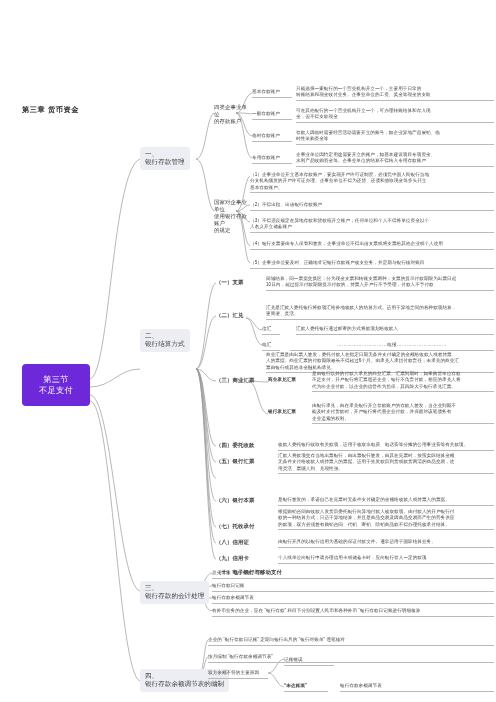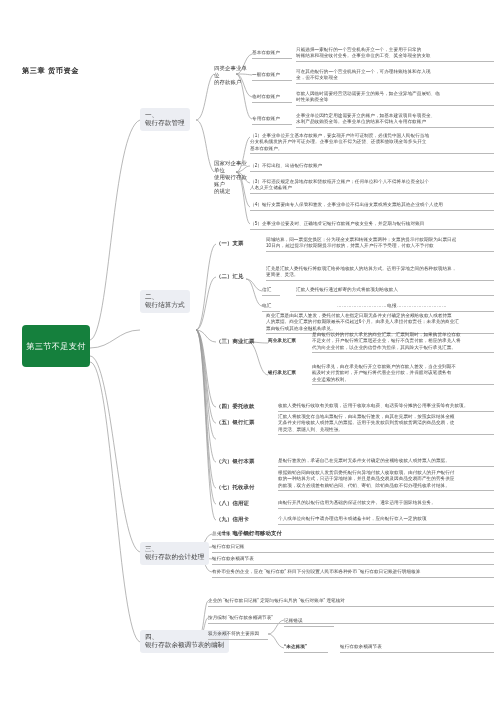--- a/index.html
+++ b/index.html
@@ -5,35 +5,35 @@
   * { box-sizing: border-box; }
   html, body { margin:0; padding:0; }
   body {
     width: 496px; height: 702px;
     background: #ffffff;
     font-family: "Liberation Sans", "DejaVu Sans", sans-serif;
     position: relative;
     overflow: hidden;
     color: #3a3a3a;
   }
-  #root { position:absolute; inset:0; }
+  #root { position:absolute; inset:0;margin-top:39px; }
   svg.links { position:absolute; left:0; top:0; width:496px; height:702px; pointer-events:none; }
   svg.links path { fill:none; stroke:#9a9a9a; stroke-width:0.7; }
 
   .doc-title {
     position:absolute; left:22px; top:66px;
     font-size:7.2px; font-weight:bold; letter-spacing:0.6px;
     color:#2b2b2b; white-space:nowrap;
   }
 
   .central {
     position:absolute; left:22px; top:325px; width:68px; height:42px;
-    background:#15803d; border-radius:4px;
+    background:#6d28d9; border-radius:4px;
     color:#ffffff; font-size:8.2px; line-height:11px;
-    display:flex; flex-direction:row; align-items:center; justify-content:center;
+    display:flex; flex-direction:column; align-items:center; justify-content:center;
     text-align:center; letter-spacing:0.3px;
   }
 
   .lvl2 {
     position:absolute; background:#eceef3; border-radius:3px;
     padding:3px 5px; font-size:6.6px; line-height:8.4px; color:#3b3b3b;
     white-space:nowrap;
   }
   .lvl2 .num { display:block; }
 

